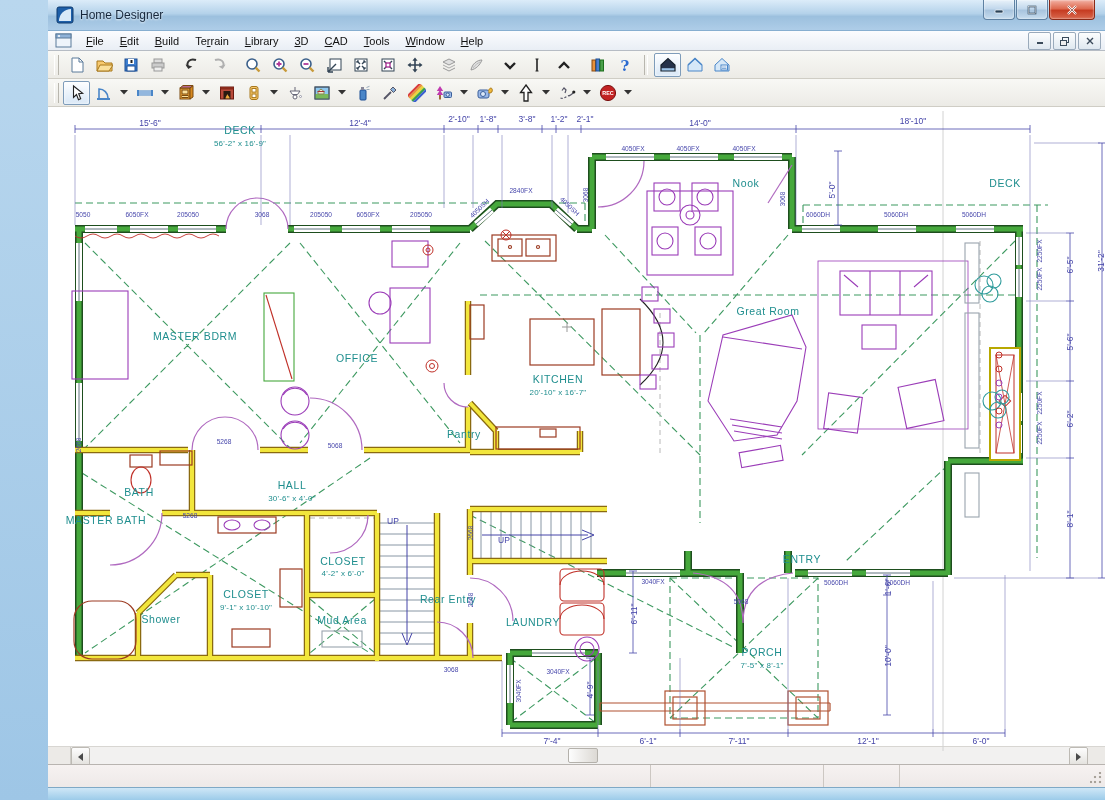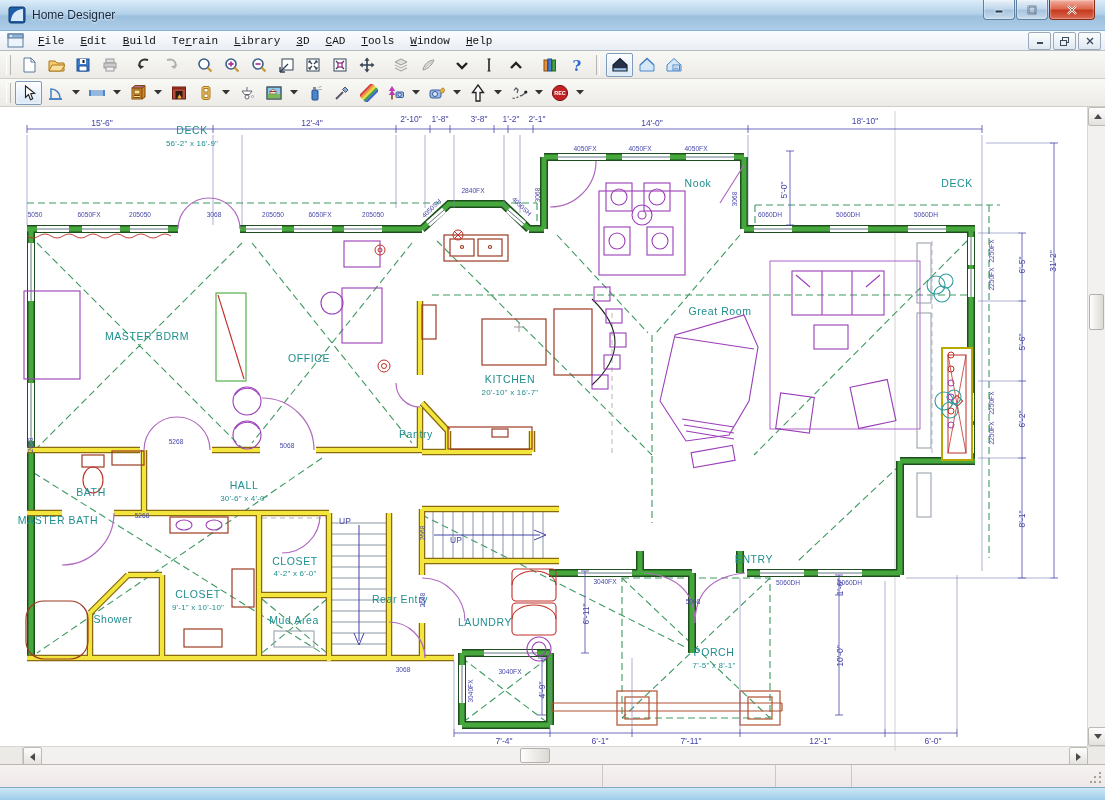--- a/index.html
+++ b/index.html
@@ -1,36 +1,36 @@
 <!DOCTYPE html>
 <html><head>
 <meta charset="utf-8">
 <style>
   html,body{margin:0;padding:0;width:1105px;height:800px;overflow:hidden;
     font-family:"Liberation Sans","DejaVu Sans",sans-serif;}
   .window{position:absolute;inset:0;display:flex;flex-direction:column;
-    background:linear-gradient(#b9d7ee,#9ec6e6);}
+    background:linear-gradient(#b9d7ee,#9ec6e6);padding-left:48px;}
   
   .titlebar{height:30px;display:flex;align-items:center;position:relative;
     background:linear-gradient(#dcecf9 0%,#b4d2ea 45%,#9cc0de 55%,#aecde8 100%);
     border-bottom:1px solid #86aed0;}
   .title-icon{width:18px;height:18px;margin:0 6px 0 8px;}
   .title-text{font-size:12px;color:#16273c;text-shadow:0 1px 2px rgba(255,255,255,.8);}
   .winbtns{position:absolute;top:0;right:10px;display:flex;}
   .wbtn{width:30px;height:19px;display:flex;align-items:center;justify-content:center;
     border:1px solid #5e81a2;border-top:none;border-radius:0 0 4px 4px;margin-left:1px;
     background:linear-gradient(#e8f2fa 0%,#c2d8ec 45%,#a8c4de 55%,#c6dcee 100%);
     box-shadow:inset 0 0 2px #fff;cursor:default;}
   .wbtn.close{width:44px;background:linear-gradient(#f2b0a2 0%,#de6a50 45%,#c63c22 55%,#d8684e 100%);
     border-color:#8a2a18;}
   
   .menubar{height:19px;display:flex;align-items:center;font-size:11px;color:#111;
     background:linear-gradient(#fbfcfe,#e9eef5);border-bottom:1px solid #b6bcc4;position:relative;}
   .mdi-icon{width:17px;height:15px;margin:0 6px 0 7px;}
-  .menu-item{padding:2px 8px;cursor:default;font-family:Liberation Mono, monospace;}
+  .menu-item{padding:2px 8px;cursor:default;}
   .mdibtns{position:absolute;right:4px;top:1px;display:flex;}
   .mdib{width:21px;height:16px;margin-left:2px;display:flex;align-items:center;justify-content:center;
     font-size:10px;color:#3a4a5a;border:1px solid #9aaabb;border-radius:2px;
     background:linear-gradient(#fdfefe,#dfe8f0);}
   
   .toolbar{height:27px;display:flex;align-items:center;
     background:linear-gradient(#f8f8f5,#ecebe6);border-bottom:1px solid #cfcdc5;}
   .grip{width:3px;height:20px;border-left:1px solid #fff;border-right:1px solid #b8b6ae;margin:0 4px 0 6px;}
   .tbtn{width:27px;height:24px;display:flex;align-items:center;justify-content:center;
     border:1px solid transparent;border-radius:2px;cursor:default;background:transparent;padding:0;}

